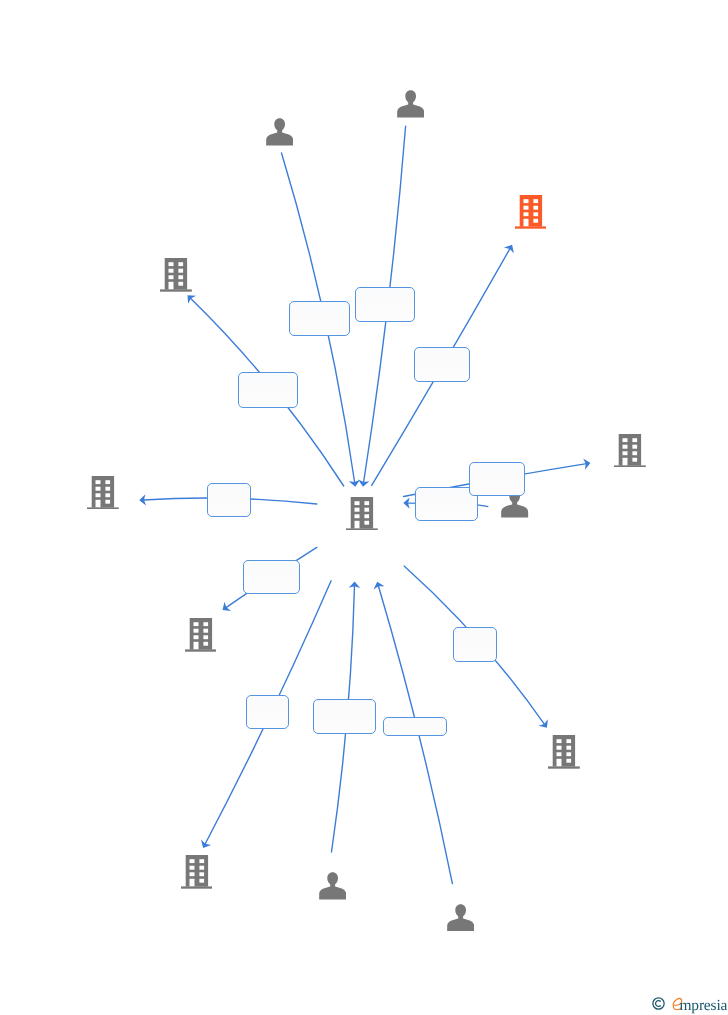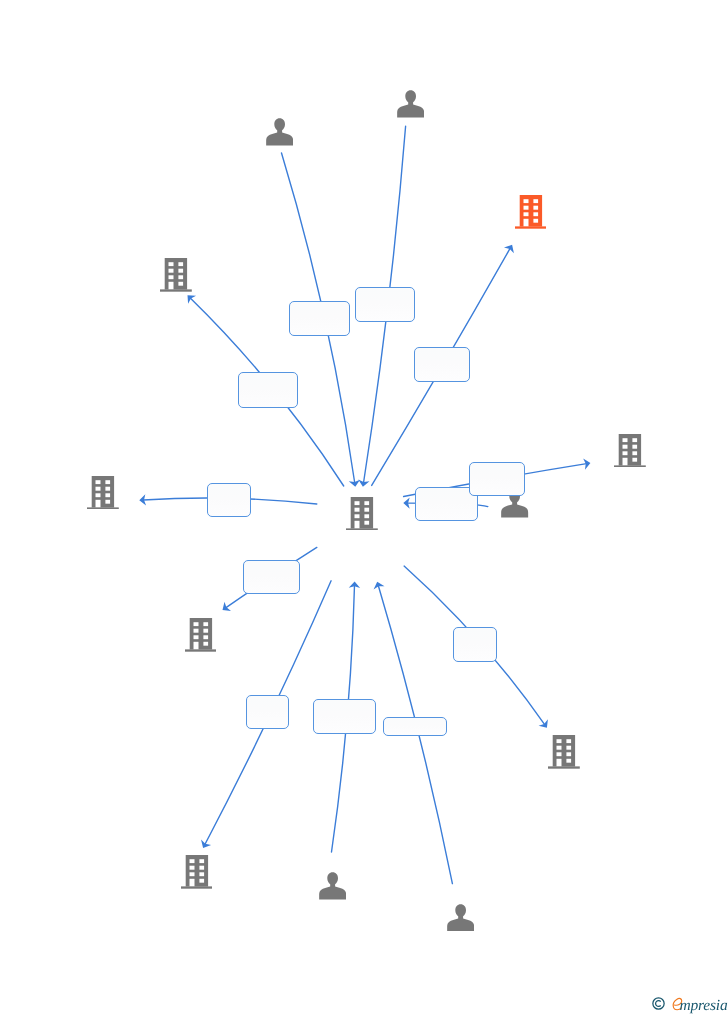--- a/index.html
+++ b/index.html
@@ -221,15 +221,15 @@
     <div class="elabel" style="left: 382.8px; top: 716.6px; width: 64.1px; height: 19.4px;"></div>
     <div id="logo" style="left: 651.5px; top: 995px;">
       <span style="display:inline-block;position:absolute;left:0px;top:2px;"><svg width="13" height="13" viewBox="0 0 13 13">
           <circle cx="6.5" cy="6.5" r="5.65" fill="none" stroke="#19576d" stroke-width="1.25"></circle>
           <path d="M8.75 4.55a2.95 2.95 0 1 0 0 3.95" fill="none" stroke="#19576d" stroke-width="1.25"></path>
         </svg></span>
       <span style="position:absolute;left:19px;top:1px;"><svg width="14" height="17" viewBox="0 0 19 19">
           <path d="M13.9 2.6c-1.0-1.3-3.6-1.7-6.2 0C4.7 4.5 2.6 8.3 3.0 11.6c0.35 3.0 2.6 5.0 5.4 5.0 2.3 0 4.3-1.0 5.6-2.6" fill="none" stroke="#f07a20" stroke-width="1.6" stroke-linecap="round"></path>
           <path d="M13.9 2.6c1.5 1.9 0.3 5.0-2.2 6.6-2.1 1.3-5.0 1.6-7.3 1.0" fill="none" stroke="#f07a20" stroke-width="1.6" stroke-linecap="round"></path>
         </svg></span>
-      <span style="position:absolute;left:28px;top:1px;font-family:'Liberation Serif',serif;font-style:italic;font-size:15.5px;line-height:19px;letter-spacing:-0.2px;color:#19576d;">mpresia</span>
+      <span style="position:absolute;left:28px;top:1px;font-family:'Liberation Serif',serif;font-size:15.5px;line-height:19px;letter-spacing:-0.2px;color:#19576d;">mpresia</span>
     </div>
   </div>
 
 </body></html>

